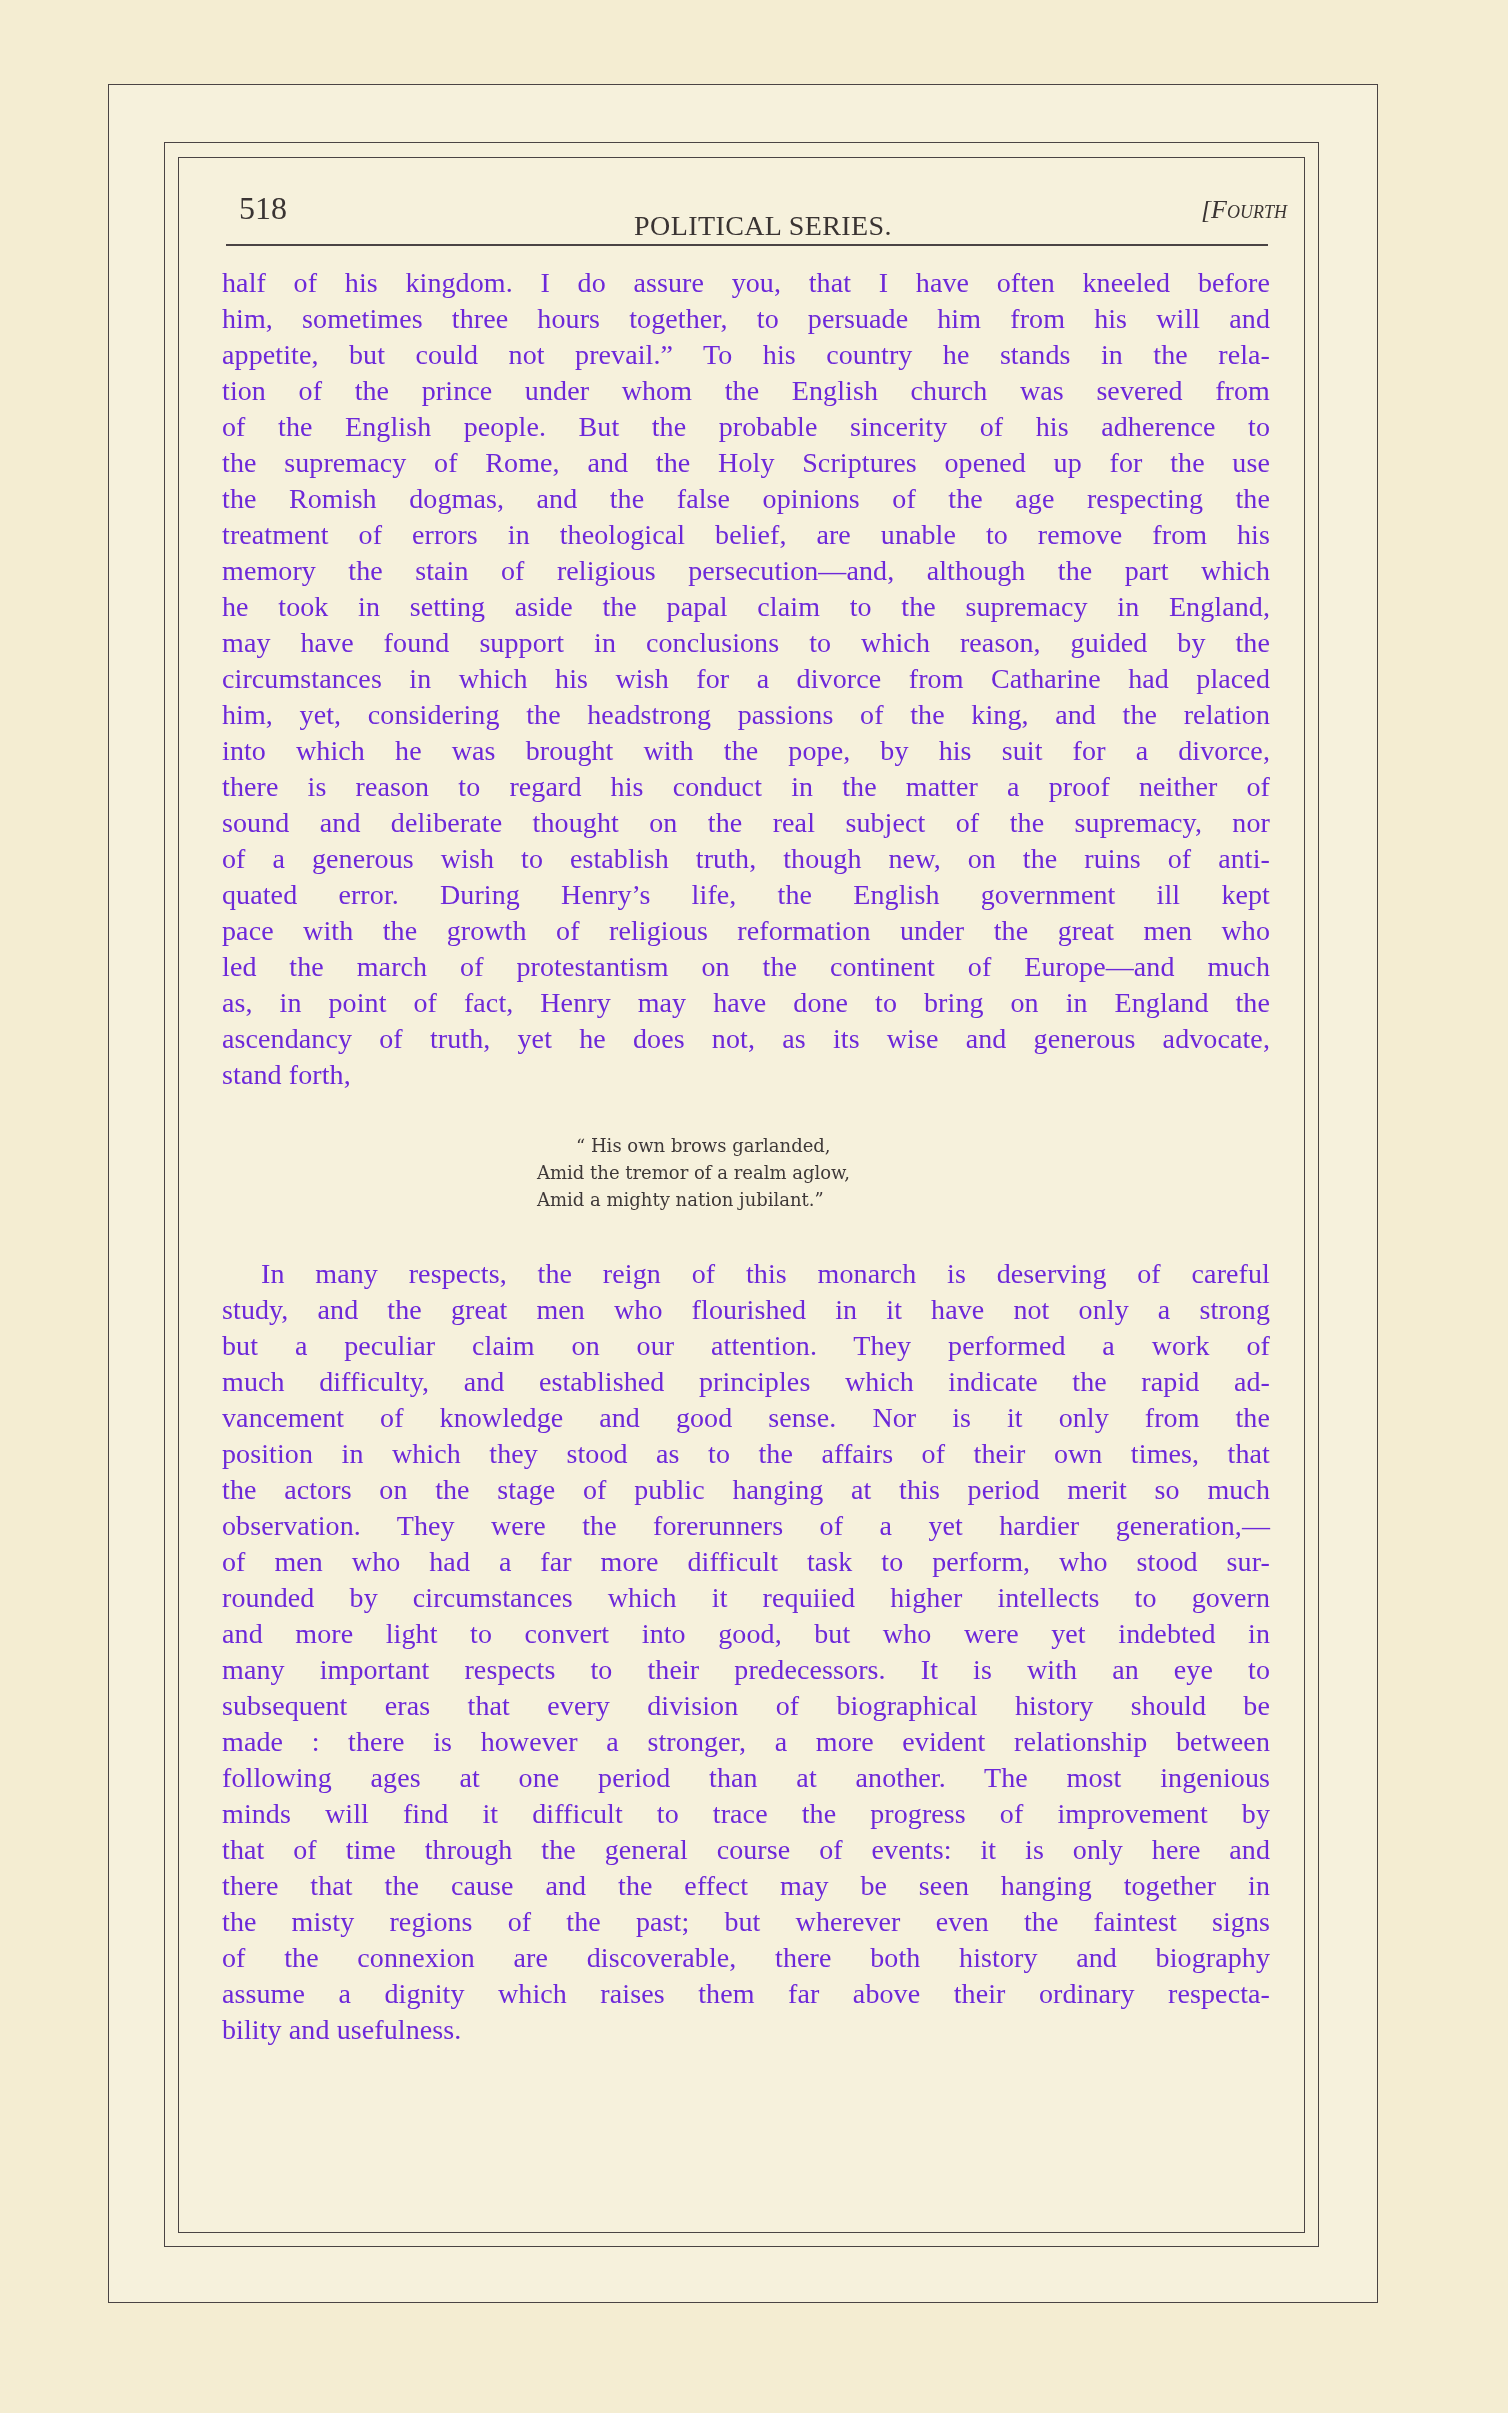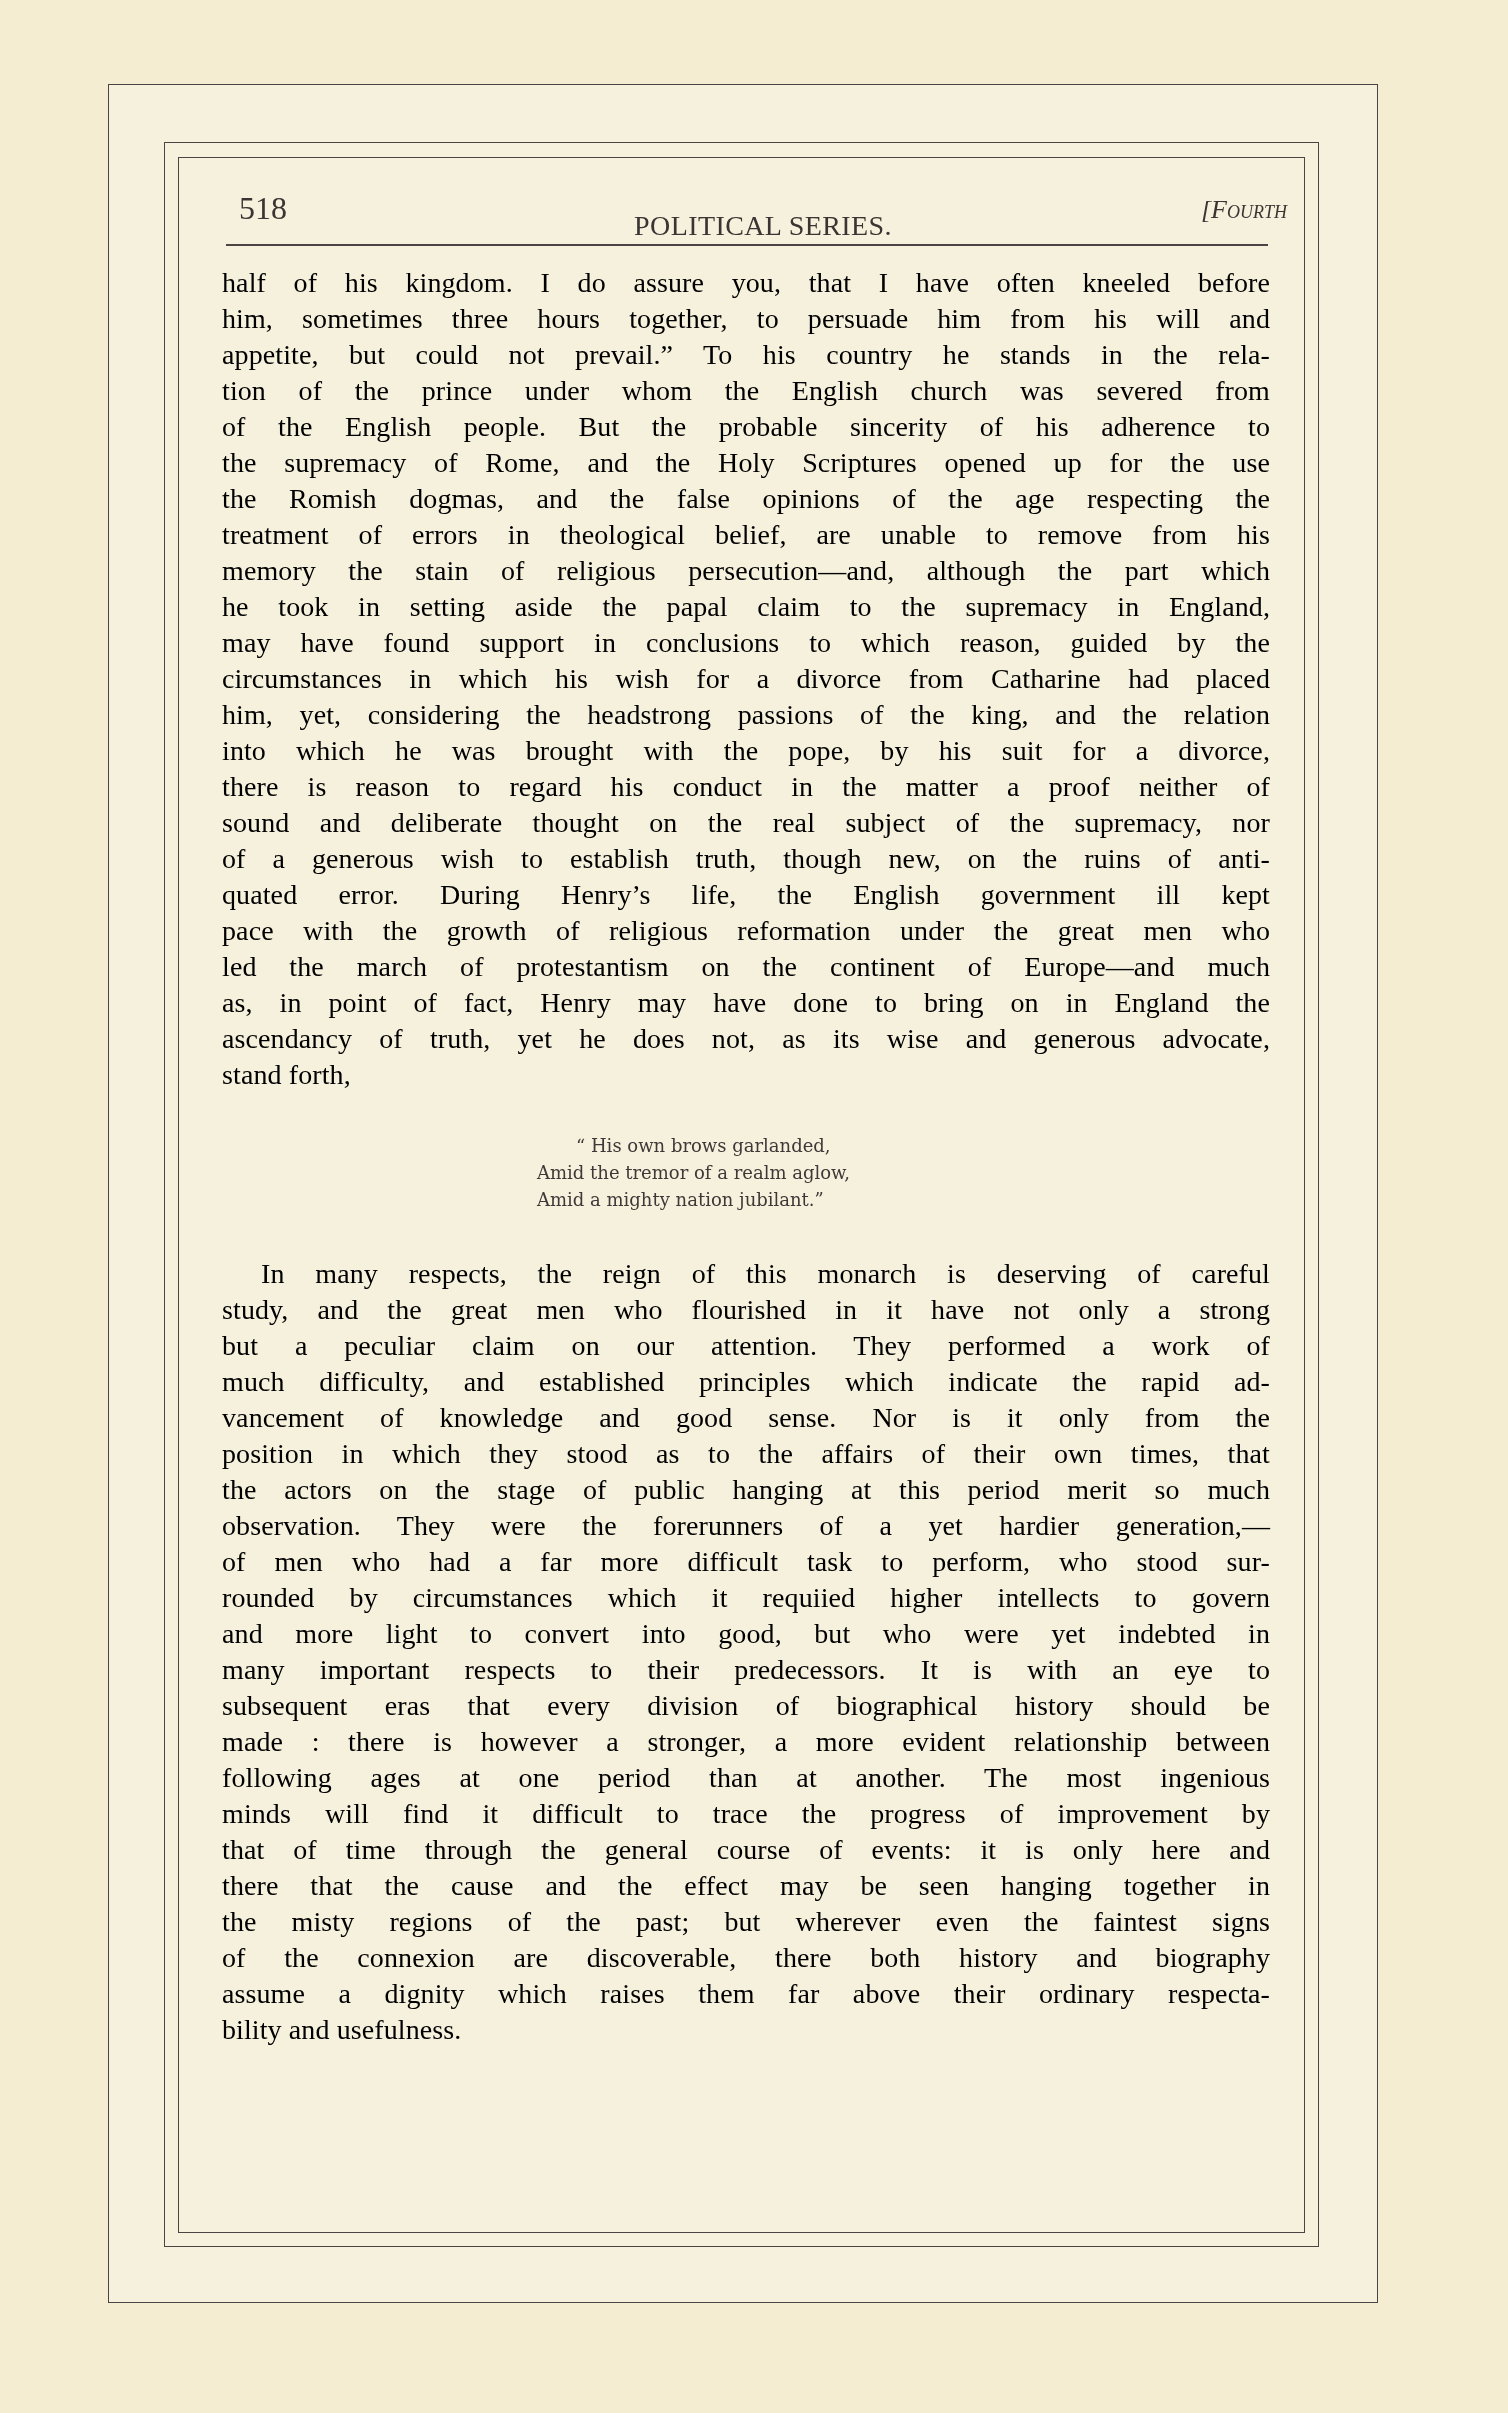--- a/index.html
+++ b/index.html
@@ -22,21 +22,21 @@
   }
   .page-number { position: absolute; left: 0; top: 0; font-size: 32px; color: #3a3433; }
   .series-title { position: absolute; left: 0; right: 0; top: 20px; text-align: center; font-size: 28px; letter-spacing: 0.4px; color: #3a3433; }
   .section-mark { position: absolute; right: 0; top: 5.4px; font-size: 26px; font-variant: small-caps; color: #3a3433; font-style: italic; }
   .head-rule { position: absolute; left: 226px; top: 244px; width: 1042px; height: 0; border-top: 2.7px solid #4a4444; }
 
   .body-text {
     position: absolute; left: 222px; width: 1048px;
     font-family: "Liberation Serif", serif;
     font-size: 28px; line-height: 36px;
-    text-align: justify; color: #000000;
+    text-align: justify; color: #6d28d9;
     letter-spacing: 0.1px;
   }
   .para-1 { top: 265px; }
   .para-2 { top: 1256px; }
   .line { display: block; text-align: justify; text-align-last: justify; white-space: nowrap; height: 36px; }
   .line.last { text-align-last: left; }
   .para-2 .line { height: 36px; }
 
   .verse {
     position: absolute; left: 537px; top: 1132px; width: 466px;

